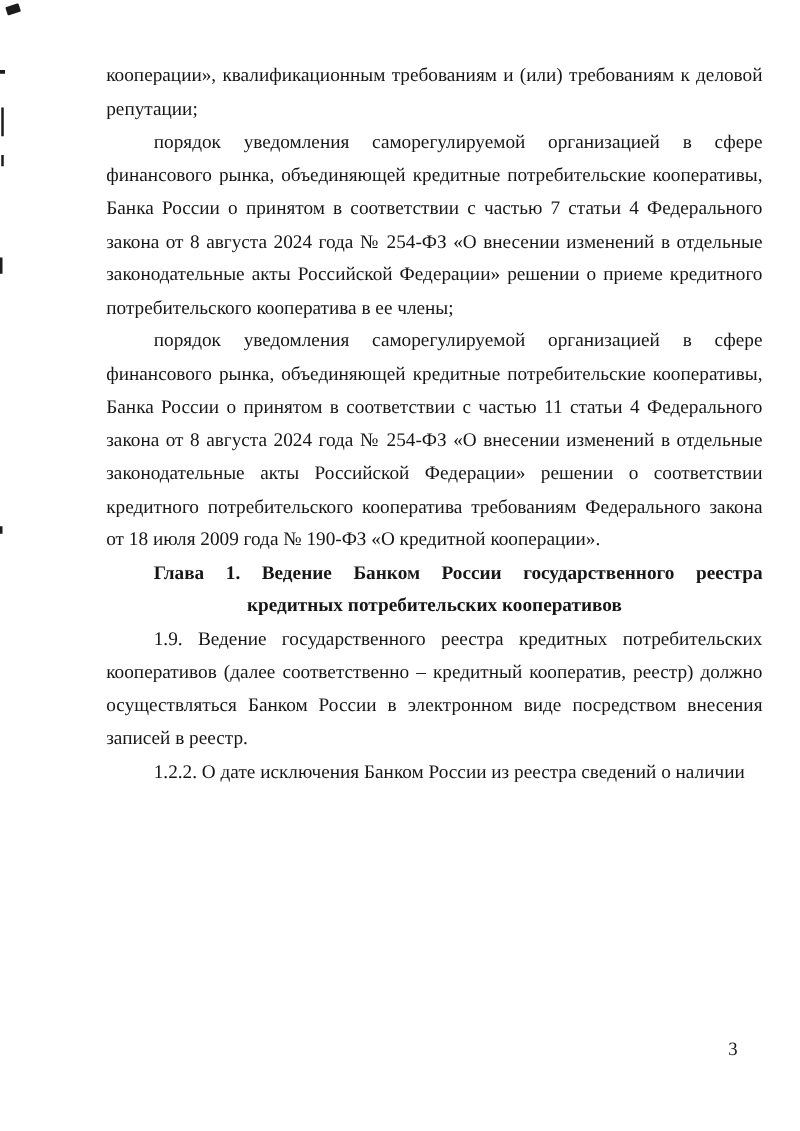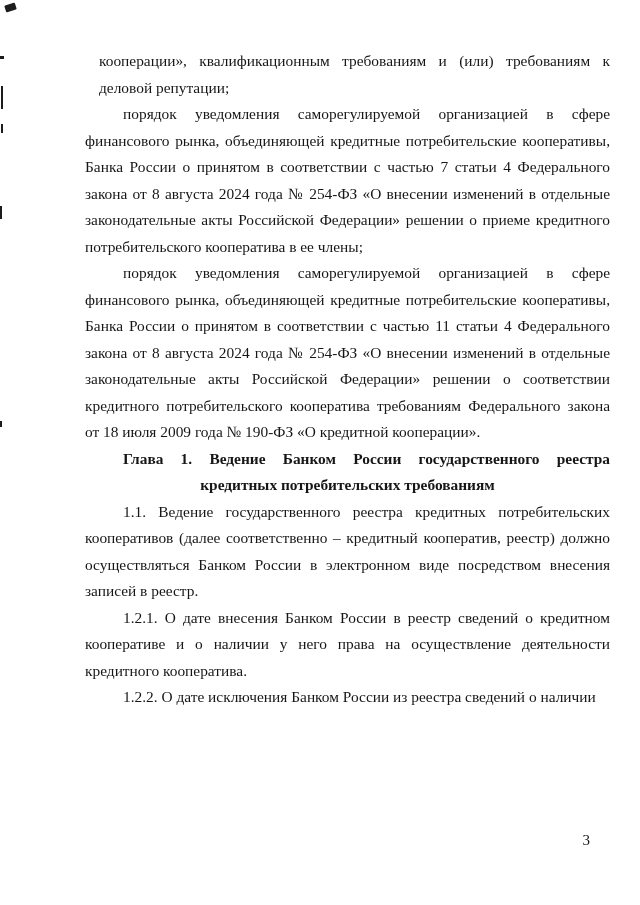--- a/index.html
+++ b/index.html
@@ -26,21 +26,20 @@
     font-size: 15.4px;
     line-height: 26.5px;
     text-align: justify;
   }
   p.para {
     margin: 0;
     text-indent: 38px;
   }
   p.para.no-indent {
     text-indent: 0;
-    margin-left: 14px;
   }
   .heading {
     font-weight: bold;
   }
   .heading-line1 {
     text-indent: 38px;
     text-align: justify;
     text-align-last: justify;
     white-space: normal;
   }
@@ -84,27 +83,26 @@
   <div class="content">
 
     <p class="para no-indent">кооперации», квалификационным требованиям и (или) требованиям к деловой репутации;</p>
 
     <p class="para">порядок уведомления саморегулируемой организацией в сфере финансового рынка, объединяющей кредитные потребительские кооперативы, Банка России о принятом в соответствии с частью 7 статьи 4 Федерального закона от 8 августа 2024 года № 254-ФЗ «О внесении изменений в отдельные законодательные акты Российской Федерации» решении о приеме кредитного потребительского кооператива в ее члены;</p>
 
     <p class="para">порядок уведомления саморегулируемой организацией в сфере финансового рынка, объединяющей кредитные потребительские кооперативы, Банка России о принятом в соответствии с частью 11 статьи 4 Федерального закона от 8 августа 2024 года № 254-ФЗ «О внесении изменений в отдельные законодательные акты Российской Федерации» решении о соответствии кредитного потребительского кооператива требованиям Федерального закона от 18 июля 2009 года № 190-ФЗ «О кредитной кооперации».</p>
 
     <div class="heading">
       <div class="heading-line1">Глава 1. Ведение Банком России государственного реестра</div>
-      <div class="heading-line2">кредитных потребительских требованиям</div>
+      <div class="heading-line2">кредитных потребительских кооперативов</div>
     </div>
 
-    <p class="para">1.1. Ведение государственного реестра кредитных потребительских кооперативов (далее соответственно – кредитный кооператив, реестр) должно осуществляться Банком России в электронном виде посредством внесения записей в реестр.</p>
+    <p class="para">1.9. Ведение государственного реестра кредитных потребительских кооперативов (далее соответственно – кредитный кооператив, реестр) должно осуществляться Банком России в электронном виде посредством внесения записей в реестр.</p>
 
 
-    <p class="para">1.2.1. О дате внесения Банком России в реестр сведений о кредитном кооперативе и о наличии у него права на осуществление деятельности кредитного кооператива.</p>
 
     <p class="para">1.2.2. О дате исключения Банком России из реестра сведений о наличии</p>
 
   </div>
 
   <div class="page-number">3</div>
 
 </div>
 
 </body></html>

